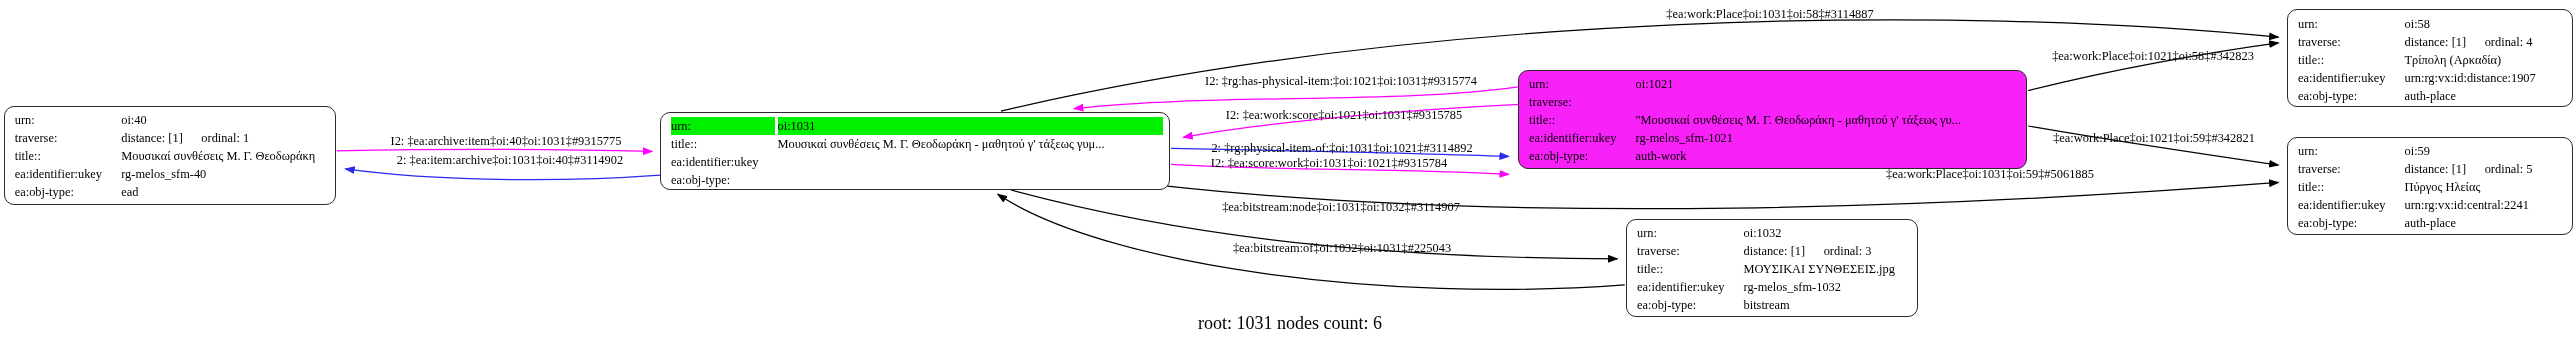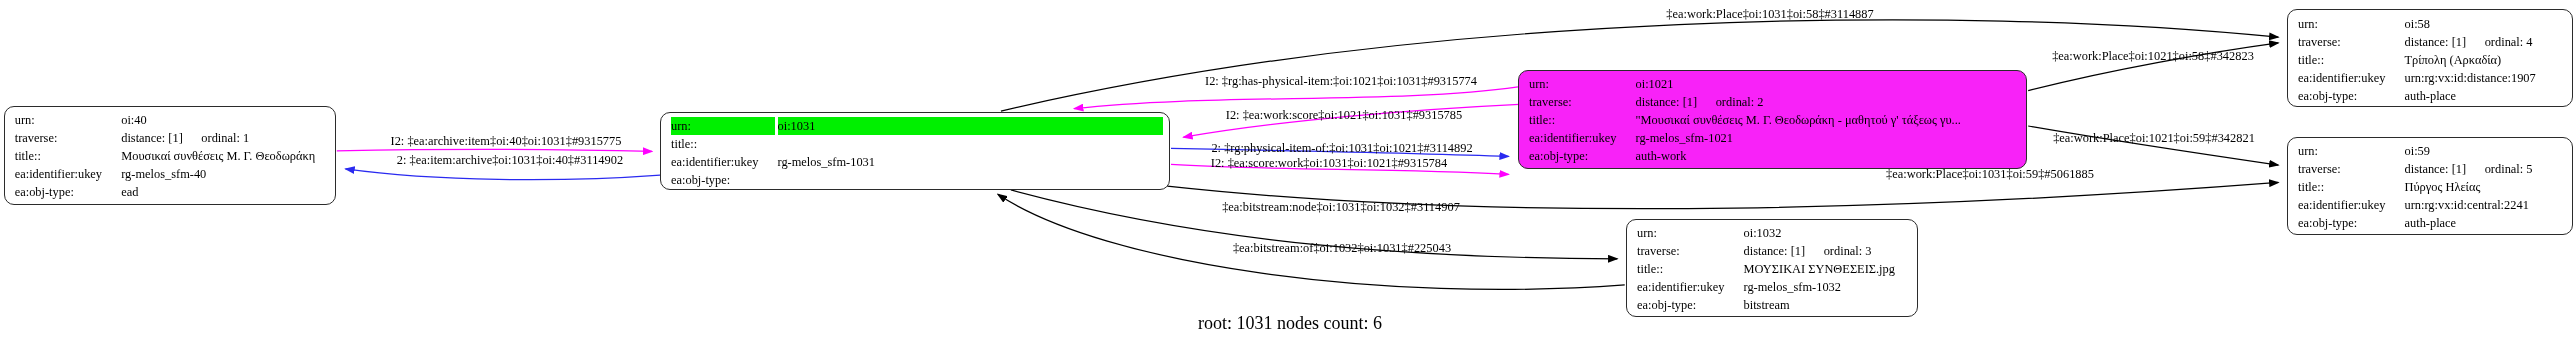--- a/index.html
+++ b/index.html
@@ -52,28 +52,28 @@
   <div class="node" style="left:3.7px;top:106px;width:332px;height:99px">
     <div class="frow"><span class="k">urn:</span><span class="v">oi:40</span></div>
     <div class="frow"><span class="k">traverse:</span><span class="v">distance: [1]      ordinal: 1</span></div>
     <div class="frow"><span class="k">title::</span><span class="v">Μουσικαί συνθέσεις Μ. Γ. Θεοδωράκη</span></div>
     <div class="frow"><span class="k">ea:identifier:ukey</span><span class="v">rg-melos_sfm-40</span></div>
     <div class="frow"><span class="k">ea:obj-type:</span><span class="v">ead</span></div>
   </div>
 
   <div class="node" style="left:660px;top:112px;width:510px;height:78px">
     <div class="frow hl"><span class="k">urn:</span><span class="v">oi:1031</span></div>
-    <div class="frow"><span class="k">title::</span></div>
-    <div class="frow"><span class="k">ea:identifier:ukey</span><span class="v">rg-melos_sfm-1031</span></div>
+    <div class="frow"><span class="k">title::</span><span class="v">Μουσικαί συνθέσεις Μ. Γ. Θεοδωράκη - μαθητού γ' τάξεως γυμ...</span></div>
+    <div class="frow"><span class="k">ea:identifier:ukey</span></div>
     <div class="frow"><span class="k">ea:obj-type:</span></div>
   </div>
 
   <div class="node node-magenta" style="left:1518px;top:70px;width:509px;height:99px">
     <div class="frow"><span class="k">urn:</span><span class="v">oi:1021</span></div>
-    <div class="frow"><span class="k">traverse:</span><span class="v">distance: [1]      ordinal: 2</span></div>
+    <div class="frow"><span class="k">traverse:</span></div>
     <div class="frow"><span class="k">title::</span><span class="v">"Μουσικαί συνθέσεις Μ. Γ. Θεοδωράκη - μαθητού γ' τάξεως γυ...</span></div>
     <div class="frow"><span class="k">ea:identifier:ukey</span><span class="v">rg-melos_sfm-1021</span></div>
     <div class="frow"><span class="k">ea:obj-type:</span><span class="v">auth-work</span></div>
   </div>
 
   <div class="node" style="left:2287px;top:9.3px;width:286px;height:98px">
     <div class="frow"><span class="k">urn:</span><span class="v">oi:58</span></div>
     <div class="frow"><span class="k">traverse:</span><span class="v">distance: [1]      ordinal: 4</span></div>
     <div class="frow"><span class="k">title::</span><span class="v">Τρίπολη (Αρκαδία)</span></div>
     <div class="frow"><span class="k">ea:identifier:ukey</span><span class="v">urn:rg:vx:id:distance:1907</span></div>

